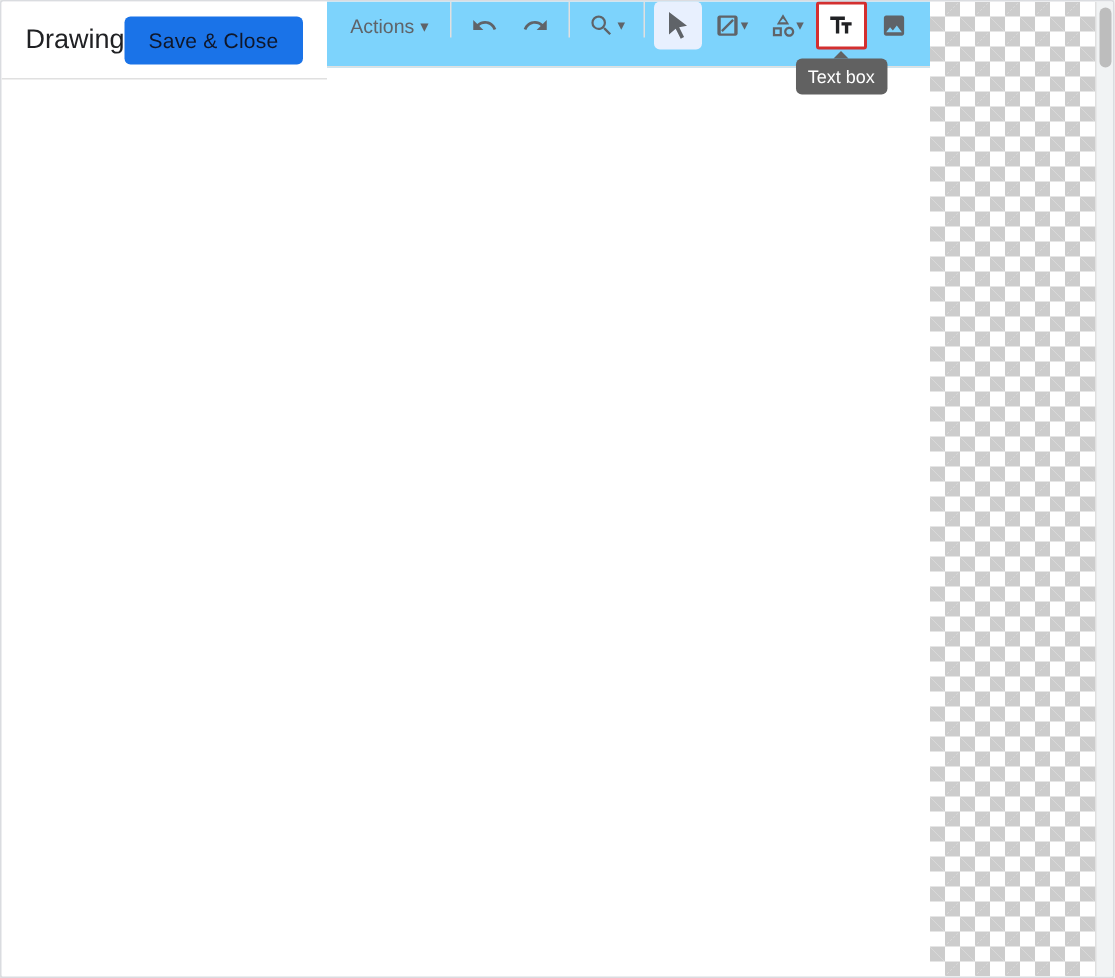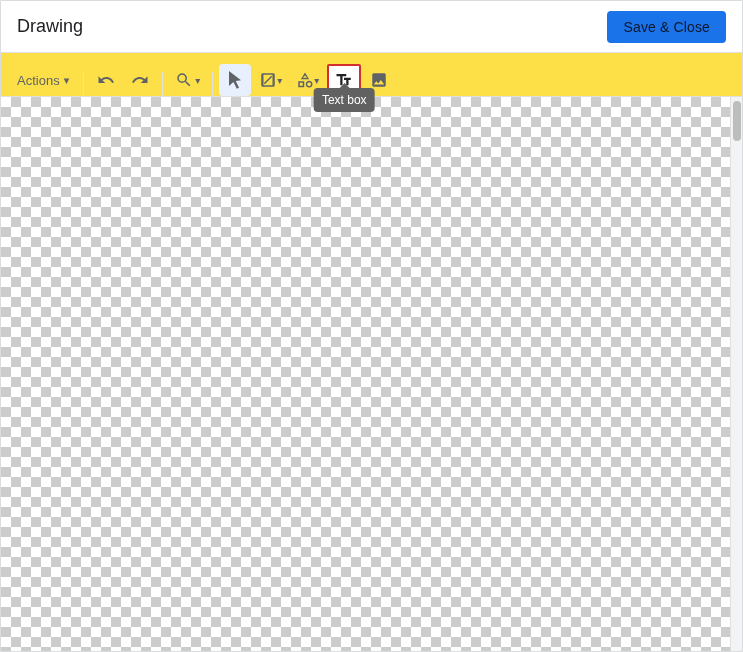--- a/index.html
+++ b/index.html
@@ -12,21 +12,21 @@
       min-height: 100vh;
     }
 
     .dialog-container {
       width: 743px;
       height: 652px;
       background: #fff;
       border: 1px solid #dadce0;
       box-shadow: 0 2px 10px rgba(0,0,0,0.2);
       display: flex;
-      flex-direction: column;
+      flex-direction: row;
       border-radius: 2px;
       overflow: hidden;
       position: relative;
     }
 
     
     .title-bar {
       display: flex;
       align-items: center;
       justify-content: space-between;
@@ -50,25 +50,25 @@
       padding: 8px 16px;
       font-size: 14px;
       font-weight: 500;
       cursor: pointer;
       letter-spacing: 0.01em;
     }
 
     
     .toolbar {
       display: flex;
-      align-items: flex-end;
+      align-items: flex-start;
       padding: 0 8px;
       height: 44px;
       border-bottom: 1px solid #e0e0e0;
-      background: #fde047;
+      background: #7dd3fc;
       gap: 2px;
     }
 
     .toolbar-btn {
       display: flex;
       align-items: center;
       justify-content: center;
       height: 32px;
       min-width: 32px;
       border: none;
@@ -116,21 +116,21 @@
       position: relative;
     }
 
     
     .tooltip-wrapper {
       position: relative;
     }
 
     .tooltip-box {
       position: absolute;
-      top: 24px;
+      top: 38px;
       left: 50%;
       transform: translateX(-50%);
       background: #616161;
       color: #fff;
       font-size: 12px;
       padding: 5px 8px;
       border-radius: 4px;
       white-space: nowrap;
       z-index: 100;
       pointer-events: none;

